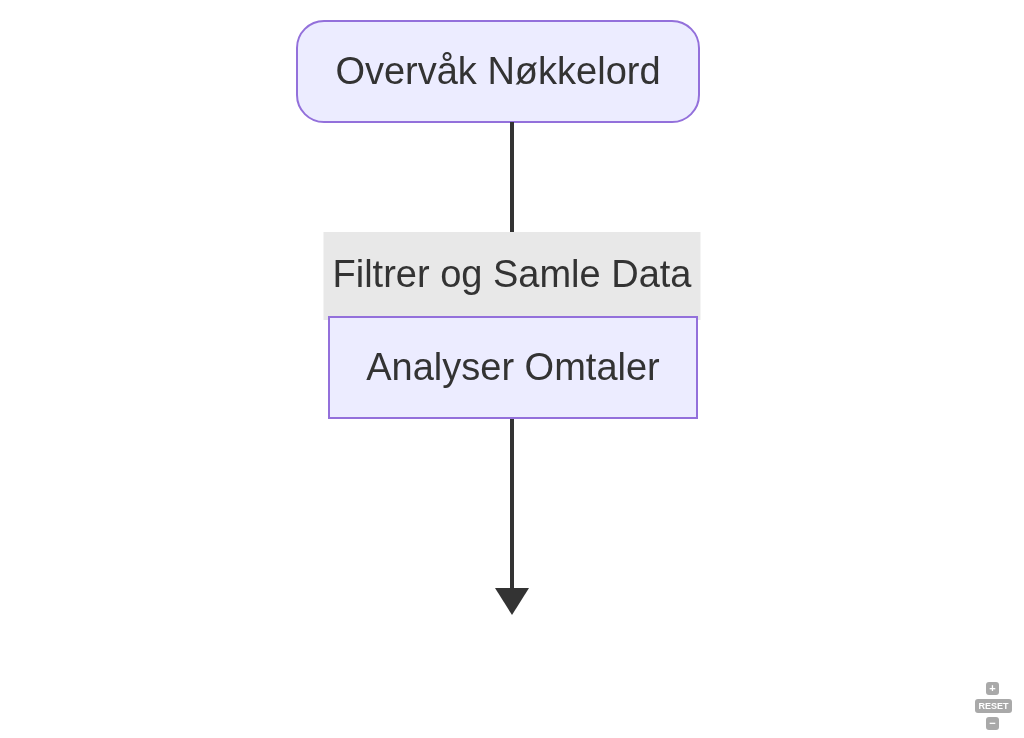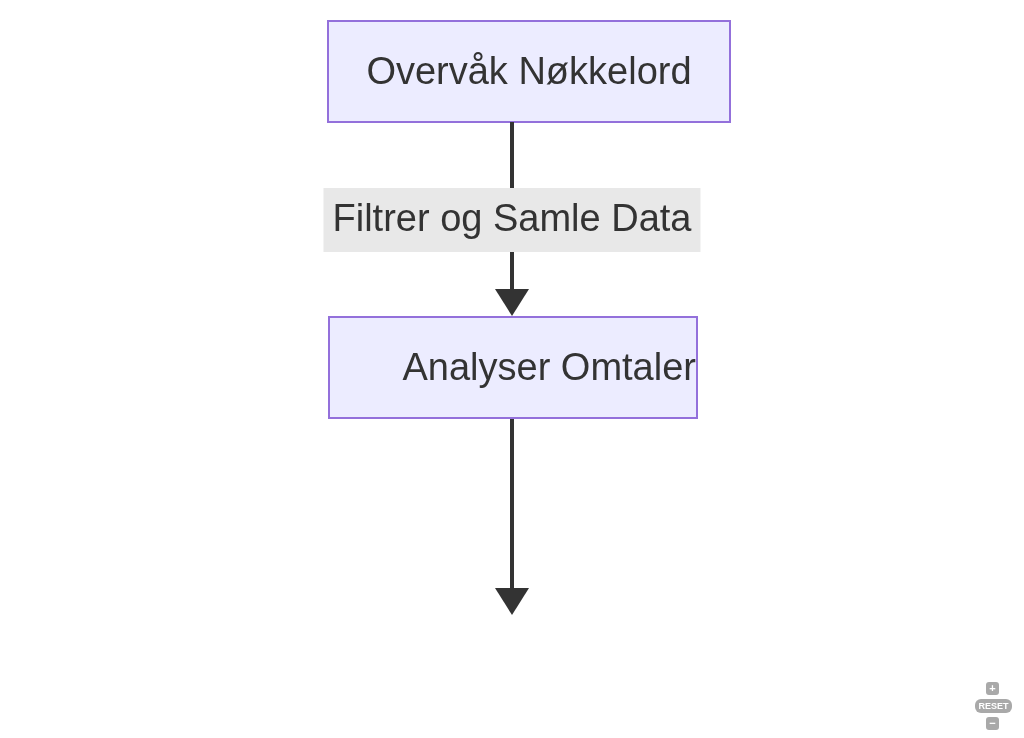--- a/index.html
+++ b/index.html
@@ -20,22 +20,22 @@
     background: #ECECFF;
     border: 2px solid #9370DB;
     box-sizing: border-box;
     display: flex;
     align-items: center;
     justify-content: center;
     color: #333333;
     font-size: 38px;
     white-space: nowrap;
   }
-  #node-a { left: 327px; top: 20px;  width: 404px; height: 103px; }
-  #node-b { left: 328px; top: 316px; width: 370px; height: 103px; justify-content: flex-end; }
+  #node-a { left: 296px; top: 20px;  width: 404px; height: 103px; border-radius: 28px; }
+  #node-b { left: 328px; top: 316px; width: 370px; height: 103px; }
   #node-c { left: 340px; top: 615px; width: 344px; height: 102px; }
 
   .edge-line {
     position: absolute;
     width: 4px;
     background: #333333;
     left: 510px;
   }
   #edge-line-1 { top: 122px; height: 176px; }
   #edge-line-2 { top: 419px; height: 172px; }
@@ -54,41 +54,42 @@
 
   .edge-label {
     position: absolute;
     left: 512px;
     transform: translateX(-50%);
     background: #e8e8e8;
     color: #333333;
     font-size: 38px;
     line-height: 52px;
     height: 56px;
-    padding: 4px 9px;
+    padding: 16px 9px;
     white-space: nowrap;
+    margin-top: 44px;
   }
   #edge-label-1 { top: 188px; }
   #edge-label-2 { top: 484px; }
 
   .ctrl {
     position: absolute;
     background: #a9a9a9;
     border-radius: 3px;
     color: #ffffff;
     display: flex;
     align-items: center;
     justify-content: center;
     font-weight: bold;
     cursor: pointer;
     user-select: none;
     box-sizing: border-box;
   }
   #zoom-in-btn  { left: 986px; top: 682px; width: 13px; height: 13px; font-size: 11px; line-height: 13px; }
-  #reset-btn    { left: 975px; top: 699px; width: 37px; height: 14px; font-size: 9px; letter-spacing: 0px; border-radius: 6px; }
+  #reset-btn    { left: 975px; top: 699px; width: 37px; height: 14px; font-size: 9px; letter-spacing: 0px; }
   #zoom-out-btn { left: 986px; top: 717px; width: 13px; height: 13px; font-size: 11px; line-height: 13px; }
 </style>
 </head>
 <body>
 
 <div id="canvas">
 
   <div class="node" id="node-a">
     <span>Overvåk Nøkkelord</span>
   </div>

